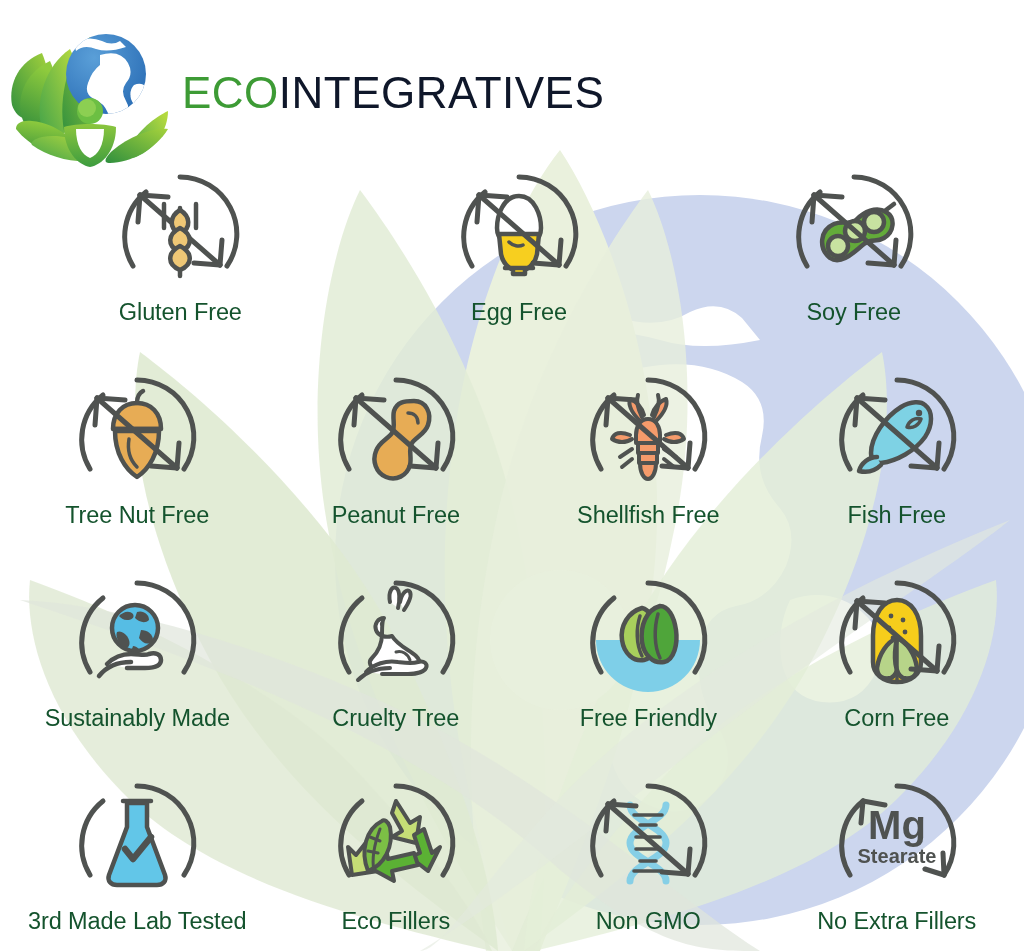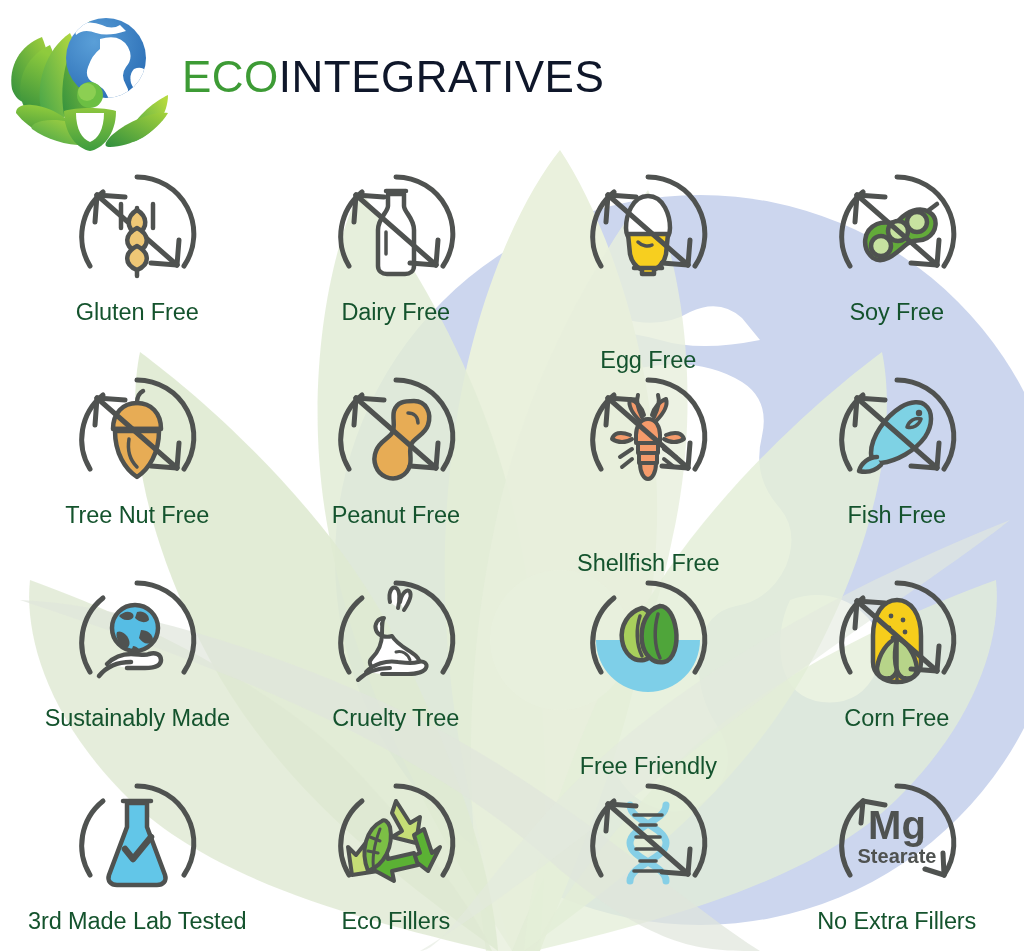--- a/index.html
+++ b/index.html
@@ -21,21 +21,21 @@
   #bg-art {
     position: absolute; left: 0; top: 0;
     width: 1024px; height: 951px;
     z-index: 0;
     pointer-events: none;
   }
 
   
   #logo-area {
     position: absolute;
-    left: 8px; top: 2px;
+    left: 8px; top: 18px;
     width: 600px; height: 150px;
     z-index: 5;
     display: flex;
     align-items: center;
   }
   #logo-mark { width: 160px; height: 148px; flex: none; }
   #logo-text {
     margin-left: 14px;
     font-size: 44px;
     letter-spacing: 0.5px;
@@ -76,21 +76,21 @@
     margin-top: 2px;
     font-size: 23.5px;
     color: #14532d;
     white-space: nowrap;
     line-height: 1.05;
     letter-spacing: -0.1px;
   }
   
   .c0 { margin-left: 10px; }
   .c1 { margin-left: 4px; }
-  .c2 { margin-left: -2px; gap: 48px; }
+  .c2 { margin-left: -2px; }
   .c3 { margin-left: -6px; }
 </style>
 </head>
 <body>
 
 <div id="stage">
 
   <svg id="bg-art" viewBox="0 0 1024 951">
     <defs>
       <clipPath id="globeClip">
@@ -221,40 +221,20 @@
             <path d="M48 34 L48 58" fill="none"></path>
             <path d="M80 34 L80 58" fill="none"></path>
             <path d="M64 40 C54 46 52 58 64 64 C76 58 74 46 64 40 Z" fill="#eec776"></path>
             <path d="M64 58 C52 64 50 76 64 82 C78 76 76 64 64 58 Z" fill="#eec776"></path>
             <path d="M64 76 C52 82 50 94 64 100 C78 94 76 82 64 76 Z" fill="#eec776"></path>
           </g>
         </svg>
         <div class="badge-label">Gluten Free</div>
       </div>
 
-      <div class="badge c1">
-        <svg class="badge-icon" viewBox="0 0 128 128">
-          <g stroke="#4f5250" stroke-width="4.5" stroke-linecap="round" stroke-linejoin="round" fill="#ffffff">
-            <path d="M56 24 L72 24 L72 36 C72 42 82 48 82 60 L82 96 C82 101 78 104 73 104
-                     L55 104 C50 104 46 101 46 96 L46 60 C46 48 56 42 56 36 Z"></path>
-            <path d="M54 21 L74 21" fill="none"></path>
-            <path d="M54 62 L54 84" fill="none" stroke-width="3.5"></path>
-          </g>
-          <g fill="none" stroke="#4f5250" stroke-width="5" stroke-linecap="round">
-            <path d="M64 7 A57 57 0 0 1 111 96"></path>
-            <path d="M17 96 A57 57 0 0 1 30 22"></path>
-            <path d="M24 25 L104 95"></path>
-            <path d="M24 25 L22 52"></path>
-              <path d="M24 25 L52 27"></path>
-            <path d="M104 95 L106 70"></path>
-              <path d="M104 95 L78 93"></path>
-          </g>
-        </svg>
-        <div class="badge-label">Dairy Free</div>
-      </div>
 
       <div class="badge c2">
         <svg class="badge-icon" viewBox="0 0 128 128">
           <g stroke="#4f5250" stroke-width="4.5" stroke-linejoin="round" stroke-linecap="round">
             <path d="M64 26 C48 26 42 46 42 58 C42 70 52 76 64 76 C76 76 86 70 86 58 C86 46 80 26 64 26 Z" fill="#ffffff"></path>
             <path d="M44 64 L84 64 L82 84 C80 94 74 98 70 100 L70 104 L58 104 L58 100
                      C54 98 48 94 46 84 Z" fill="#f7cf1f"></path>
             <path d="M50 98 L78 98" fill="none"></path>
             <path d="M54 72 C58 76 64 77 68 75" fill="none" stroke-width="3.5"></path>
           </g>

